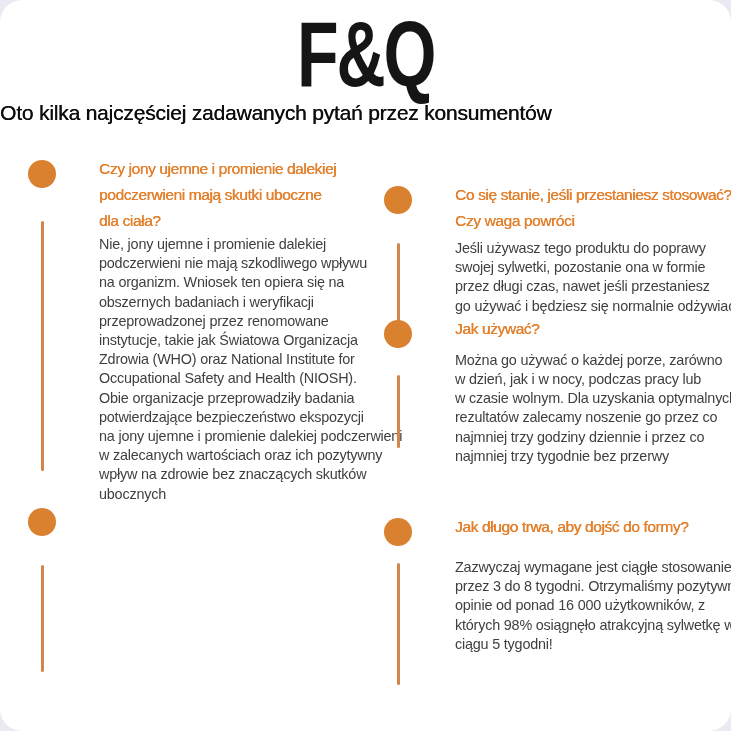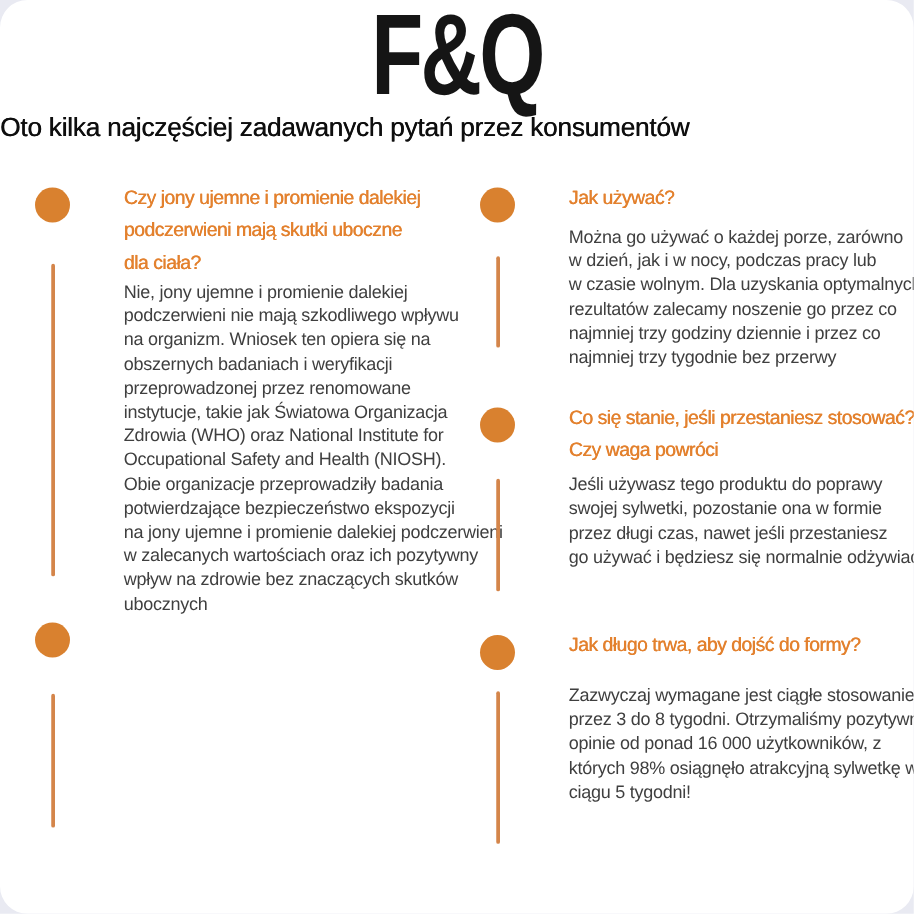--- a/index.html
+++ b/index.html
@@ -11,20 +11,21 @@
     overflow: hidden;
   }
   .card {
     position: absolute; inset: 0;
     background: #FFFFFF;
     border-radius: 22px;
     overflow: hidden;
   }
   .title-wrap {
     text-align: center;
+    margin-top: 10px;
     height: 88px;
     line-height: 88px;
   }
   .page-title {
     display: inline-block;
     font-size: 92px;
     font-weight: bold;
     letter-spacing: -3px;
     color: #151515;
     transform: scaleX(0.74);
@@ -141,51 +142,51 @@
           <span class="rail-line"></span>
         </div>
         <div class="content">
         </div>
       </div>
 
     </div>
 
     <div class="col col-right">
 
+      <div class="qa r2">
+        <div class="rail">
+          <span class="dot"></span>
+          <span class="rail-line"></span>
+        </div>
+        <div class="content">
+          <h3 class="q">Co się stanie, jeśli przestaniesz stosować?
+Czy waga powróci</h3>
+          <p class="a">Jeśli używasz tego produktu do poprawy
+swojej sylwetki, pozostanie ona w formie
+przez długi czas, nawet jeśli przestaniesz
+go używać i będziesz się normalnie odżywiać</p>
+        </div>
+      </div>
+
       <div class="qa r1">
         <div class="rail">
           <span class="dot"></span>
           <span class="rail-line"></span>
         </div>
         <div class="content">
           <h3 class="q">Jak używać?</h3>
           <p class="a">Można go używać o każdej porze, zarówno
 w dzień, jak i w nocy, podczas pracy lub
 w czasie wolnym. Dla uzyskania optymalnych
 rezultatów zalecamy noszenie go przez co
 najmniej trzy godziny dziennie i przez co
 najmniej trzy tygodnie bez przerwy</p>
         </div>
       </div>
 
-      <div class="qa r2">
-        <div class="rail">
-          <span class="dot"></span>
-          <span class="rail-line"></span>
-        </div>
-        <div class="content">
-          <h3 class="q">Co się stanie, jeśli przestaniesz stosować?
-Czy waga powróci</h3>
-          <p class="a">Jeśli używasz tego produktu do poprawy
-swojej sylwetki, pozostanie ona w formie
-przez długi czas, nawet jeśli przestaniesz
-go używać i będziesz się normalnie odżywiać</p>
-        </div>
-      </div>
-
       <div class="qa r3">
         <div class="rail">
           <span class="dot"></span>
           <span class="rail-line"></span>
         </div>
         <div class="content">
           <h3 class="q">Jak długo trwa, aby dojść do formy?</h3>
           <p class="a">Zazwyczaj wymagane jest ciągłe stosowanie
 przez 3 do 8 tygodni. Otrzymaliśmy pozytywne
 opinie od ponad 16 000 użytkowników, z

